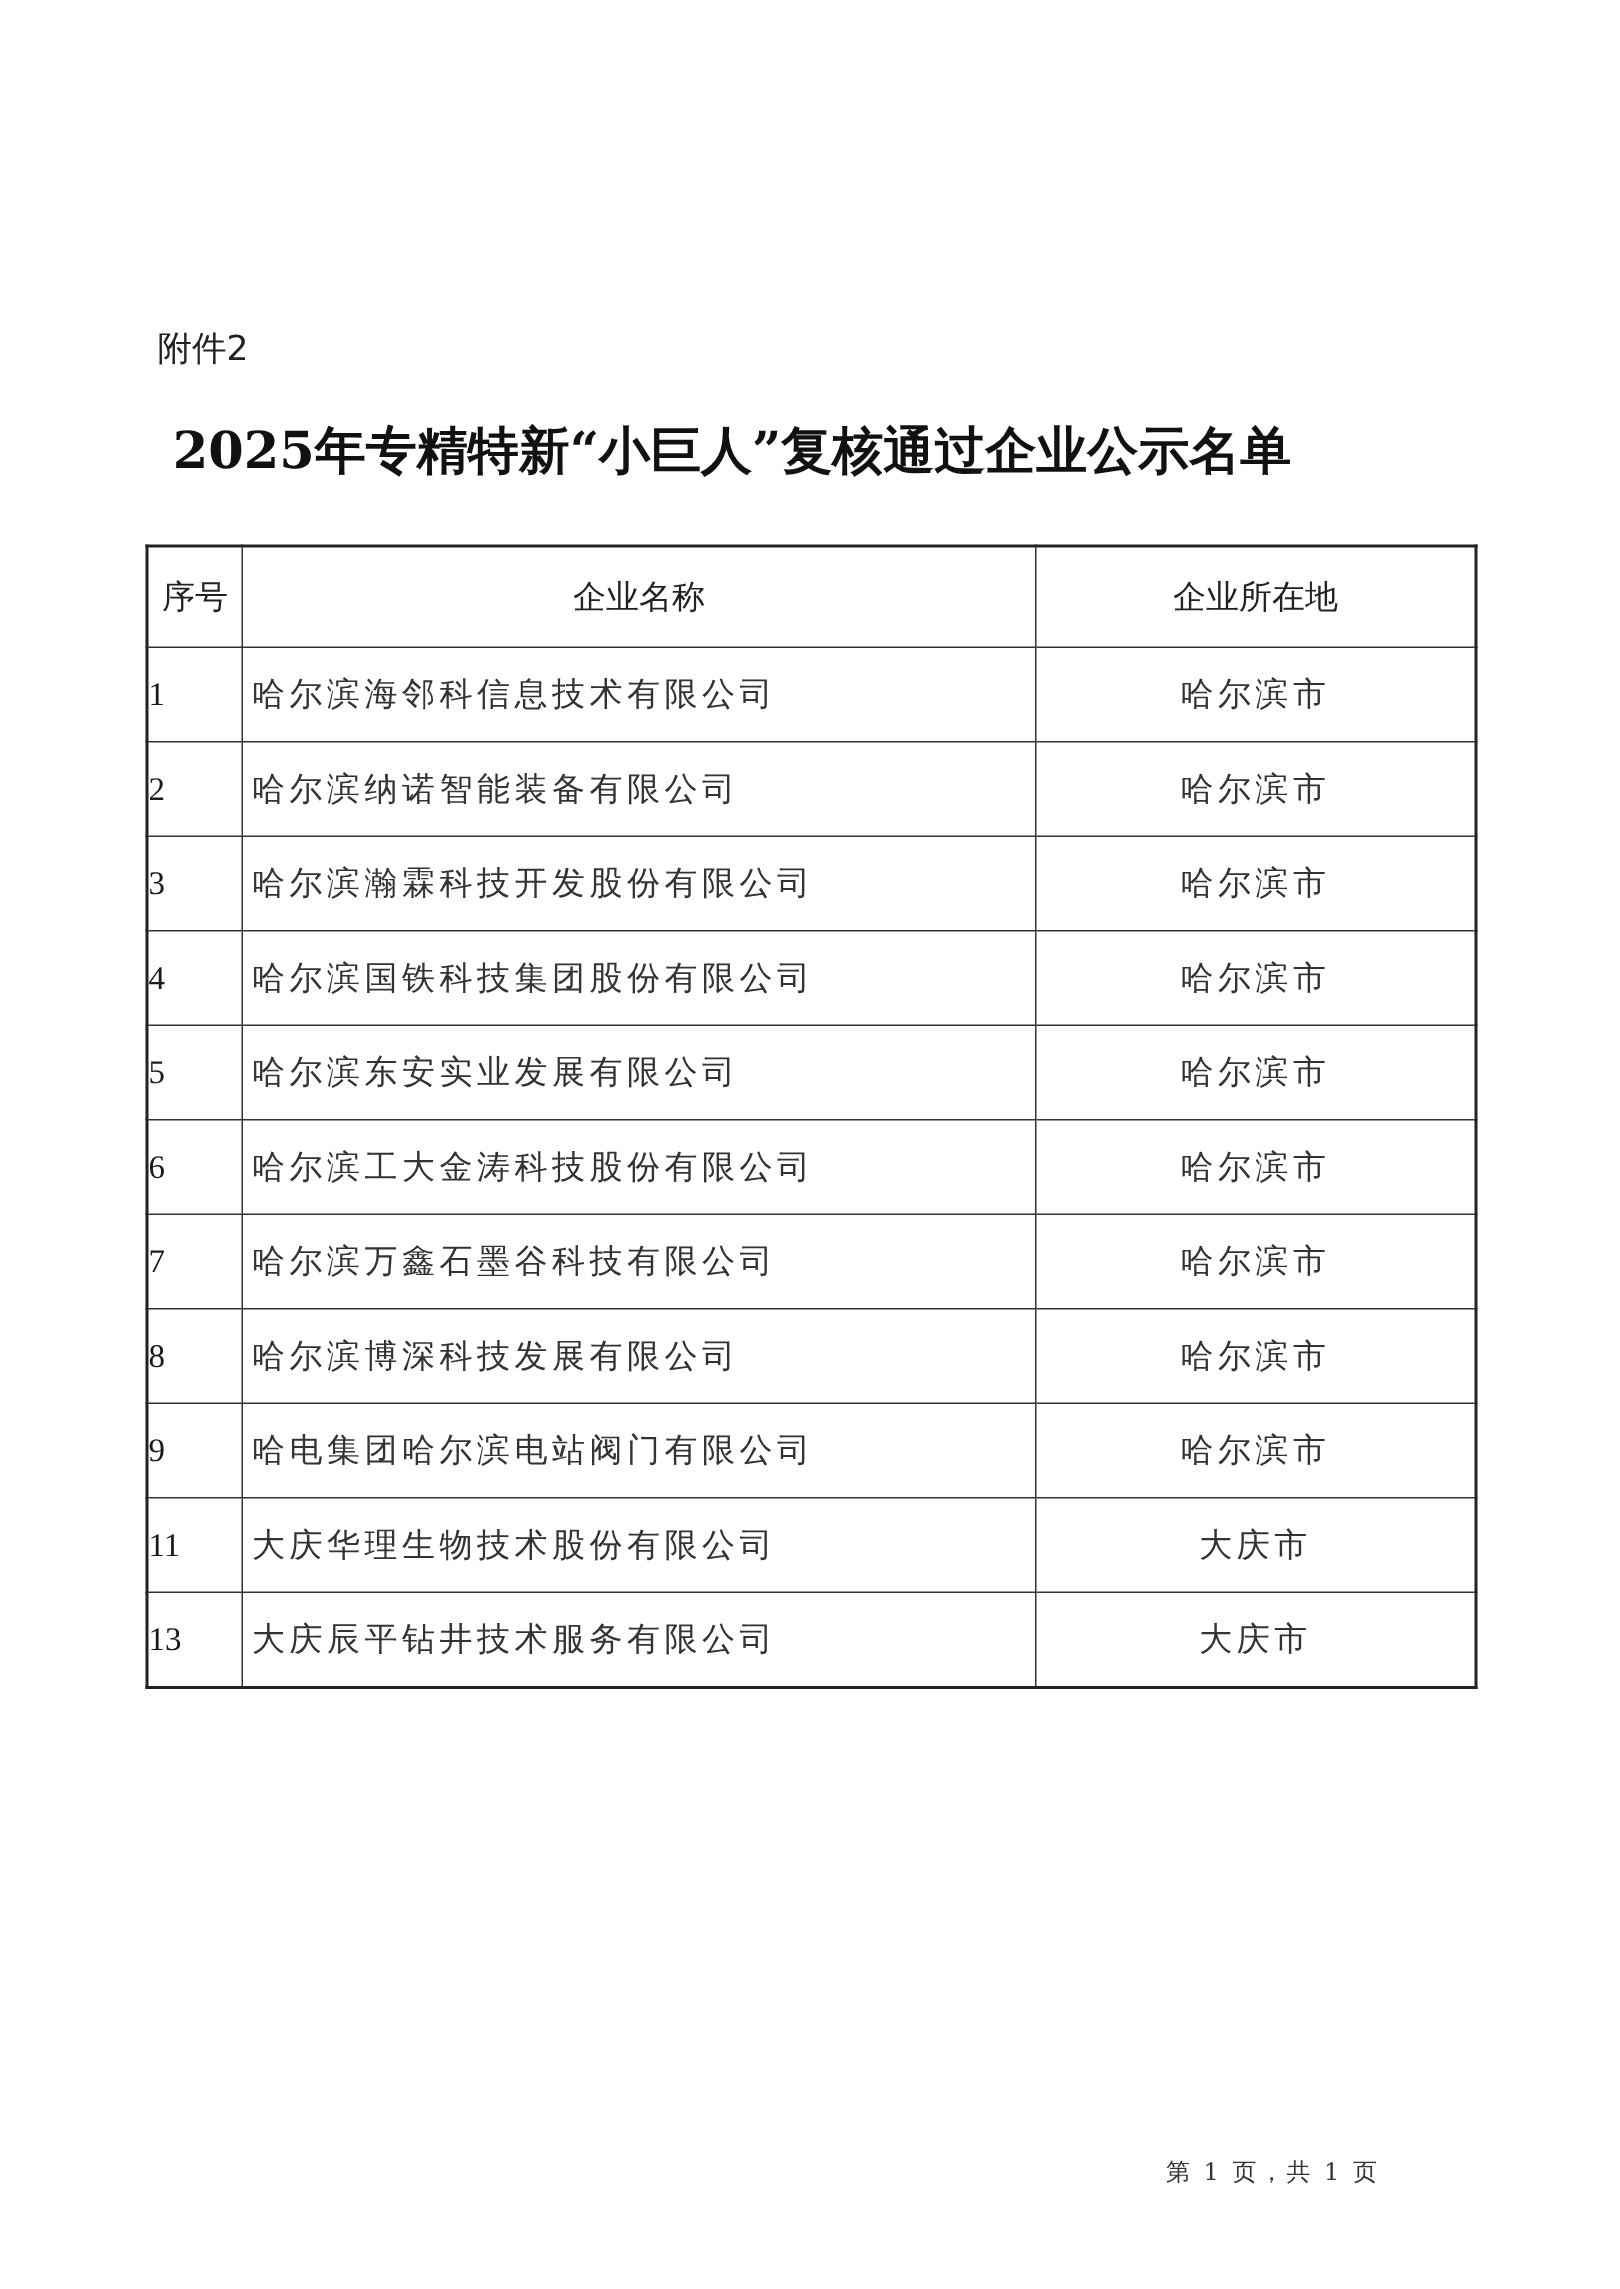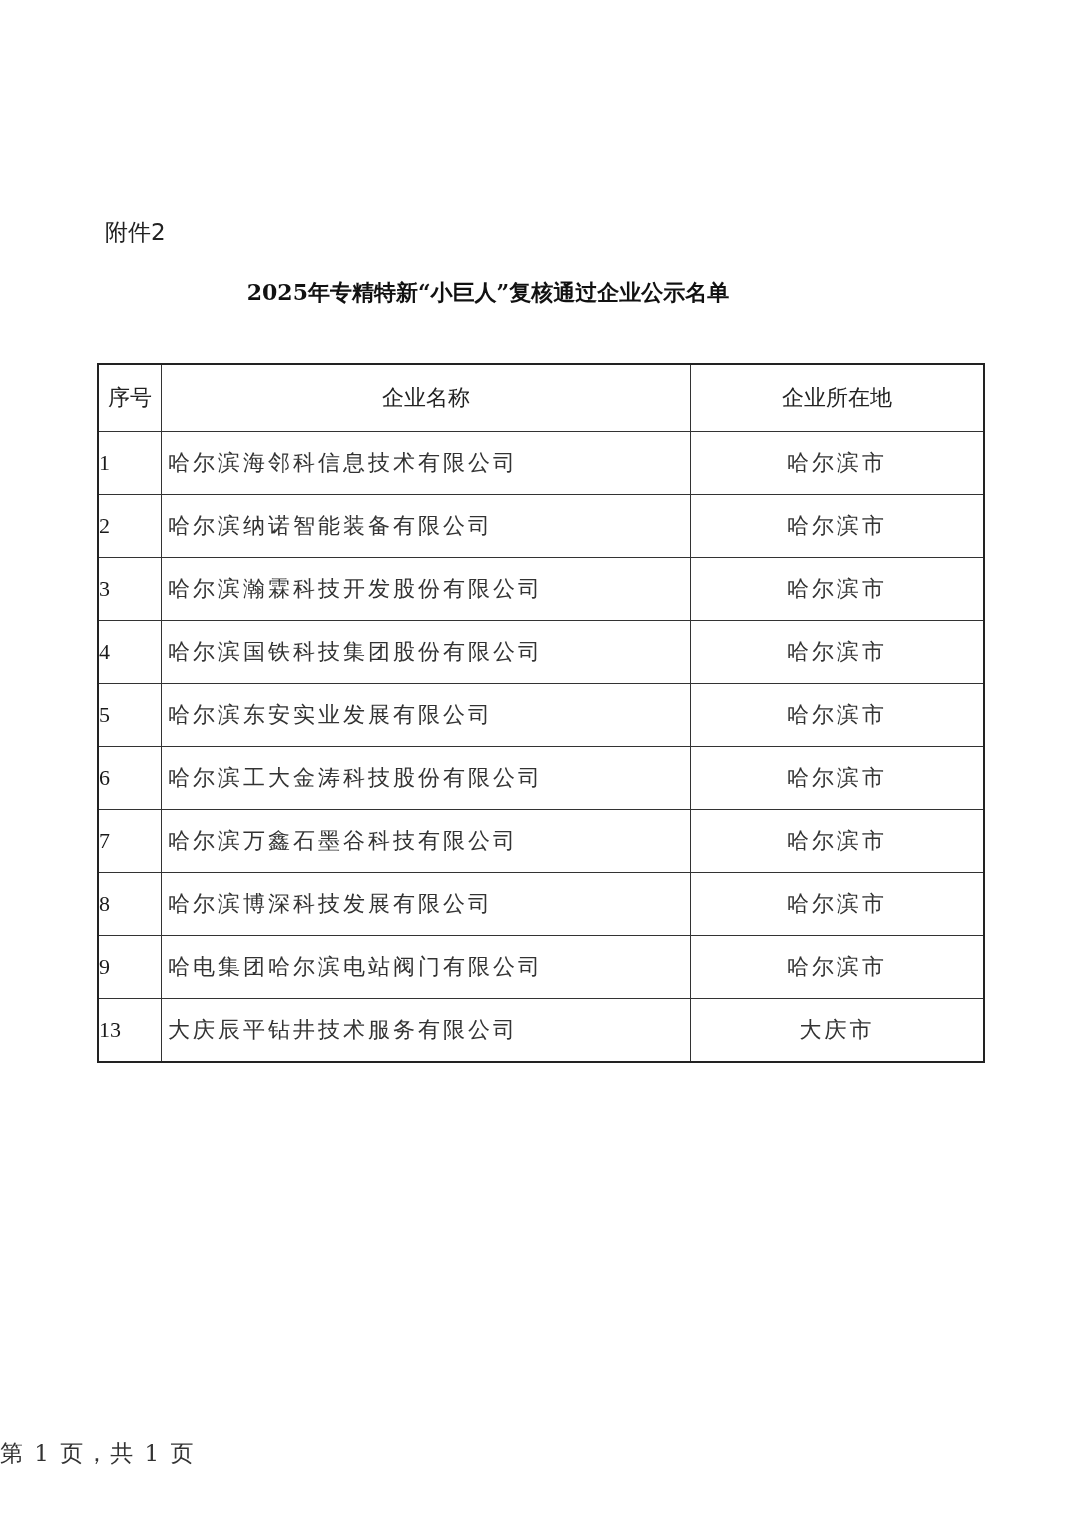--- a/index.html
+++ b/index.html
@@ -1,25 +1,25 @@
 <!DOCTYPE html>
 <html><head>
   <meta charset="utf-8">
   <style>
     html, body { margin: 0; padding: 0; background: #ffffff; }
     body { width: 1080px; height: 1526px; position: relative; overflow: hidden; color: #1a1a1a; }
     .attachment { position: absolute; left: 105px; top: 203px; font-family: "DejaVu Sans", sans-serif; font-size: 23px; color: #222; margin-top: 14px; }
-    .title { position: absolute; left: 0; width: 976px; top: 278px; text-align: center; font-family: "DejaVu Serif", serif; font-weight: bold; font-size: 22px; color: #111; letter-spacing: 0px; }
+    .title { position: absolute; left: 0; width: 976px; top: 278px; text-align: center; font-family: "DejaVu Serif", serif; font-weight: bold; font-size: 34px; color: #111; letter-spacing: 0px; }
     table.list { position: absolute; left: 97px; top: 363px; width: 888px; border-collapse: collapse; border: 2px solid #222; }
     table.list th, table.list td { border: 1.5px solid #333; padding: 0; height: 62px; font-size: 22px; }
     table.list th { height: 66px; font-family: "DejaVu Sans", sans-serif; font-weight: normal; color: #222; }
     .c-num { width: 62px; font-family: "Liberation Serif", serif; font-size: 23px; }
     .c-name { width: 522px; text-align: left; padding-left: 6px !important; font-family: "DejaVu Serif", serif; letter-spacing: 3px; color: #333; }
     .c-loc { text-align: center; font-family: Liberation Serif, serif; letter-spacing: 3px; color: #333; }
-    .footer { position: absolute; left: 0; width: 920px; top: 1438px; text-align: left; font-family: "DejaVu Serif", serif; font-size: 23px; color: #333; letter-spacing: 2px; }
+    .footer { position: absolute; left: 0; width: 920px; top: 1438px; text-align: right; font-family: "DejaVu Serif", serif; font-size: 16px; color: #333; letter-spacing: 2px; }
   </style>
 </head>
 <body>
 
 <div class="attachment">附件2</div>
 <div class="title">2025年专精特新“小巨人”复核通过企业公示名单</div>
 
 <table class="list">
   <thead>
     <tr>
@@ -68,20 +68,25 @@
         <td class="c-num">8</td>
         <td class="c-name">哈尔滨博深科技发展有限公司</td>
         <td class="c-loc">哈尔滨市</td>
       </tr>
       <tr>
         <td class="c-num">9</td>
         <td class="c-name">哈电集团哈尔滨电站阀门有限公司</td>
         <td class="c-loc">哈尔滨市</td>
       </tr>
       <tr>
+        <td class="c-num">11</td>
+        <td class="c-name">大庆华理生物技术股份有限公司</td>
+        <td class="c-loc">大庆市</td>
+      </tr>
+      <tr>
         <td class="c-num">13</td>
         <td class="c-name">大庆辰平钻井技术服务有限公司</td>
         <td class="c-loc">大庆市</td>
       </tr>
     </tbody>
 </table>
 
 <div class="footer">第 1 页，共 1 页</div>
 
 </body></html>

